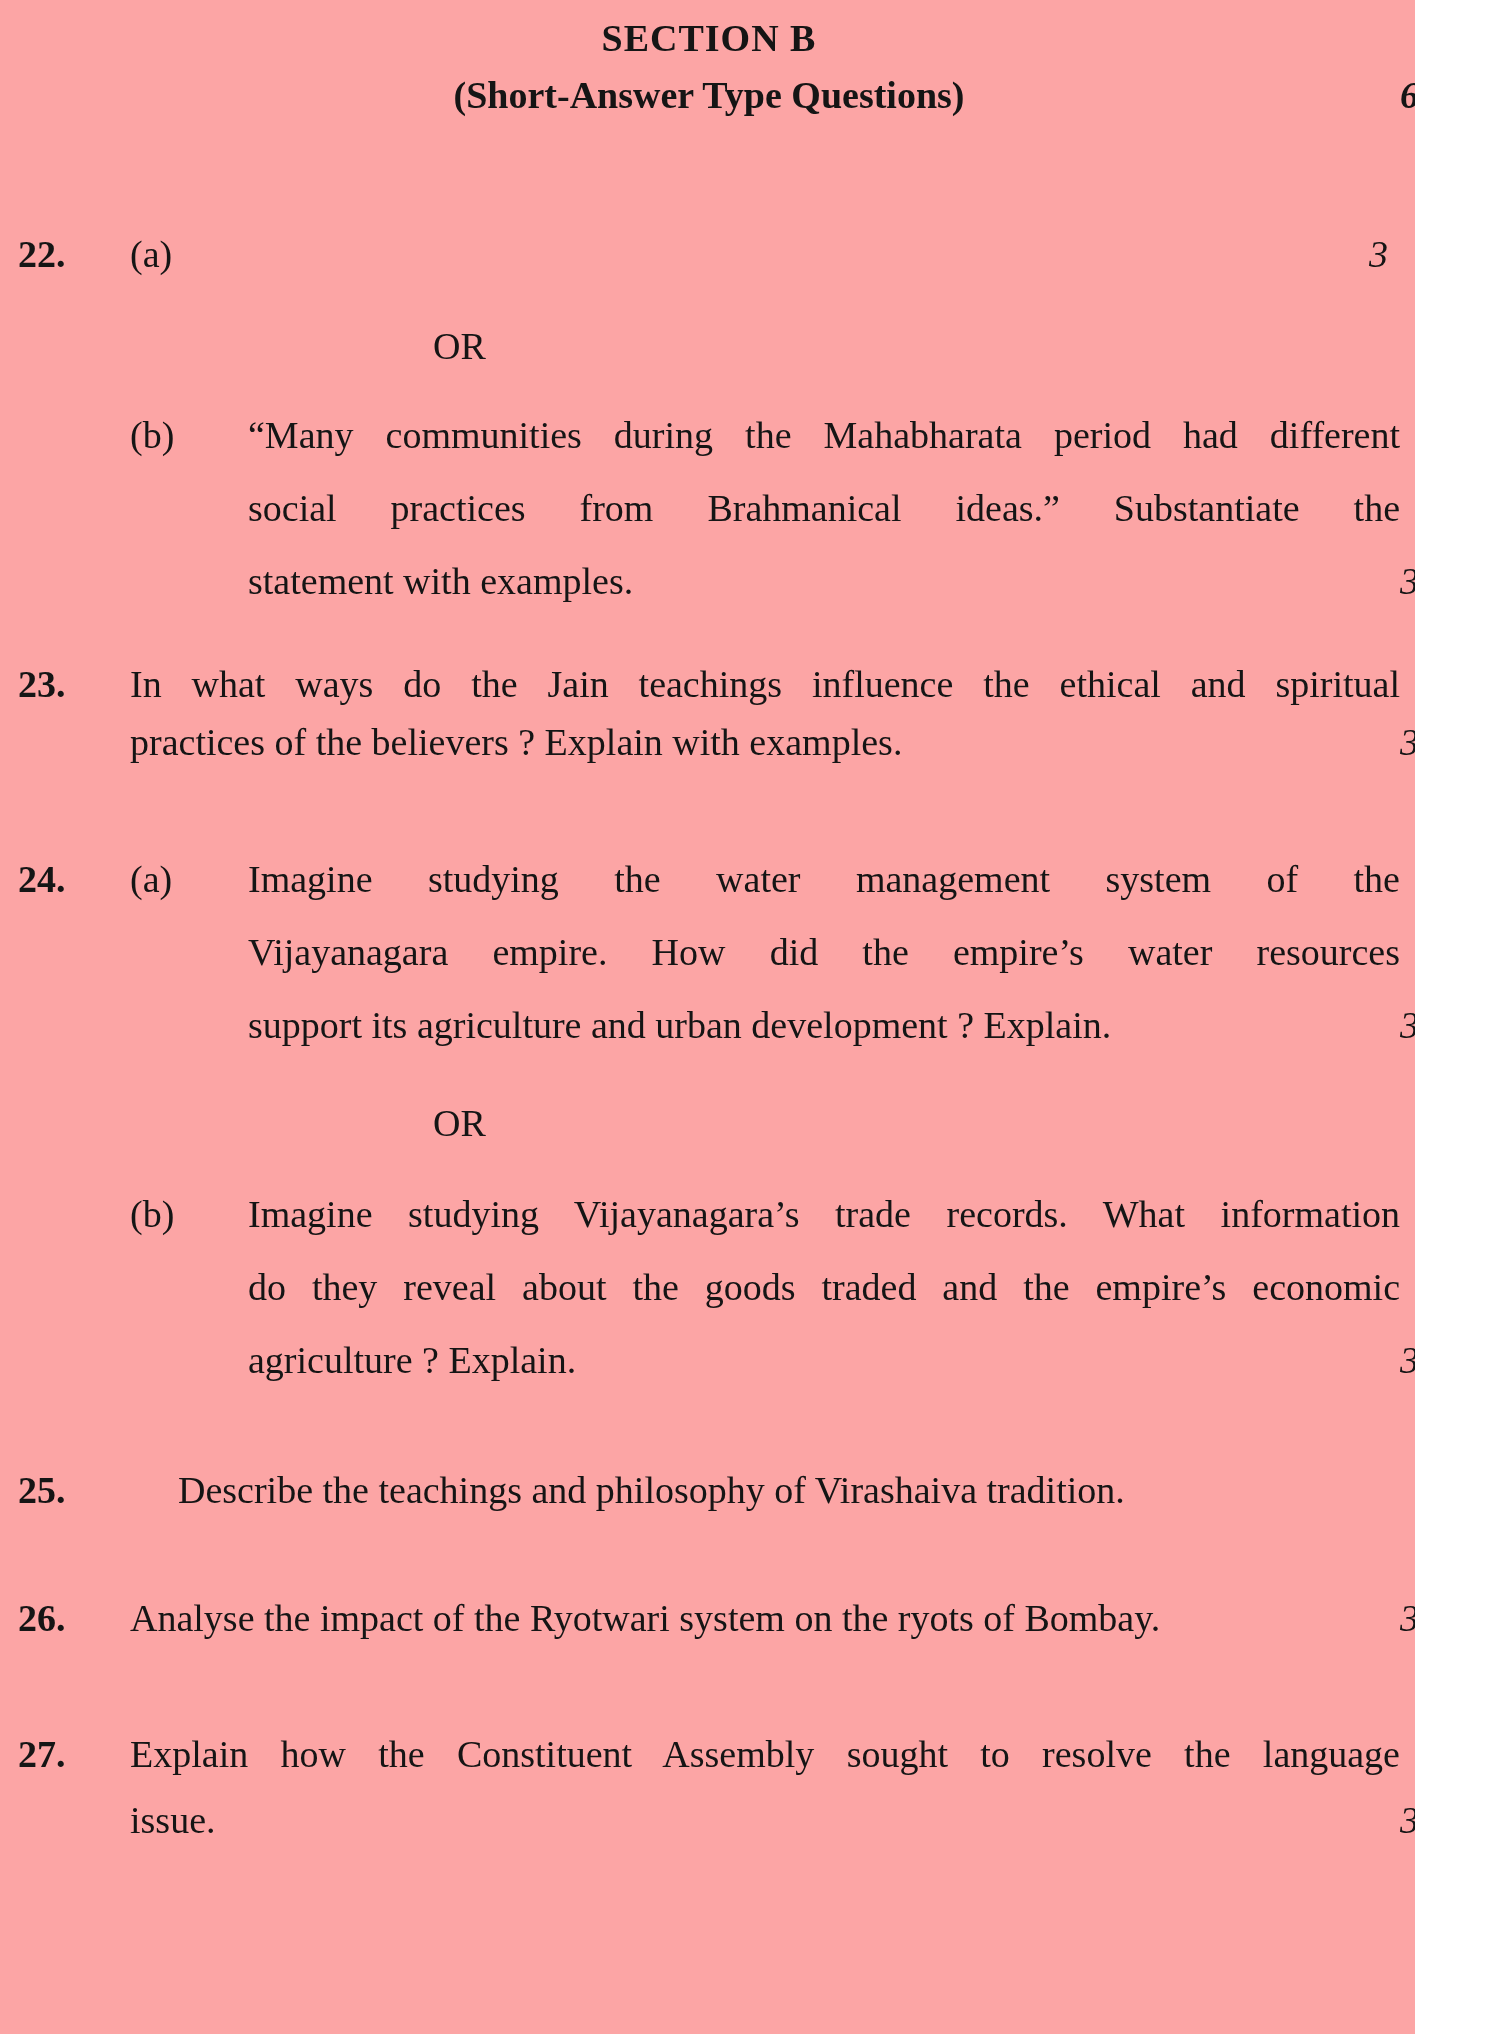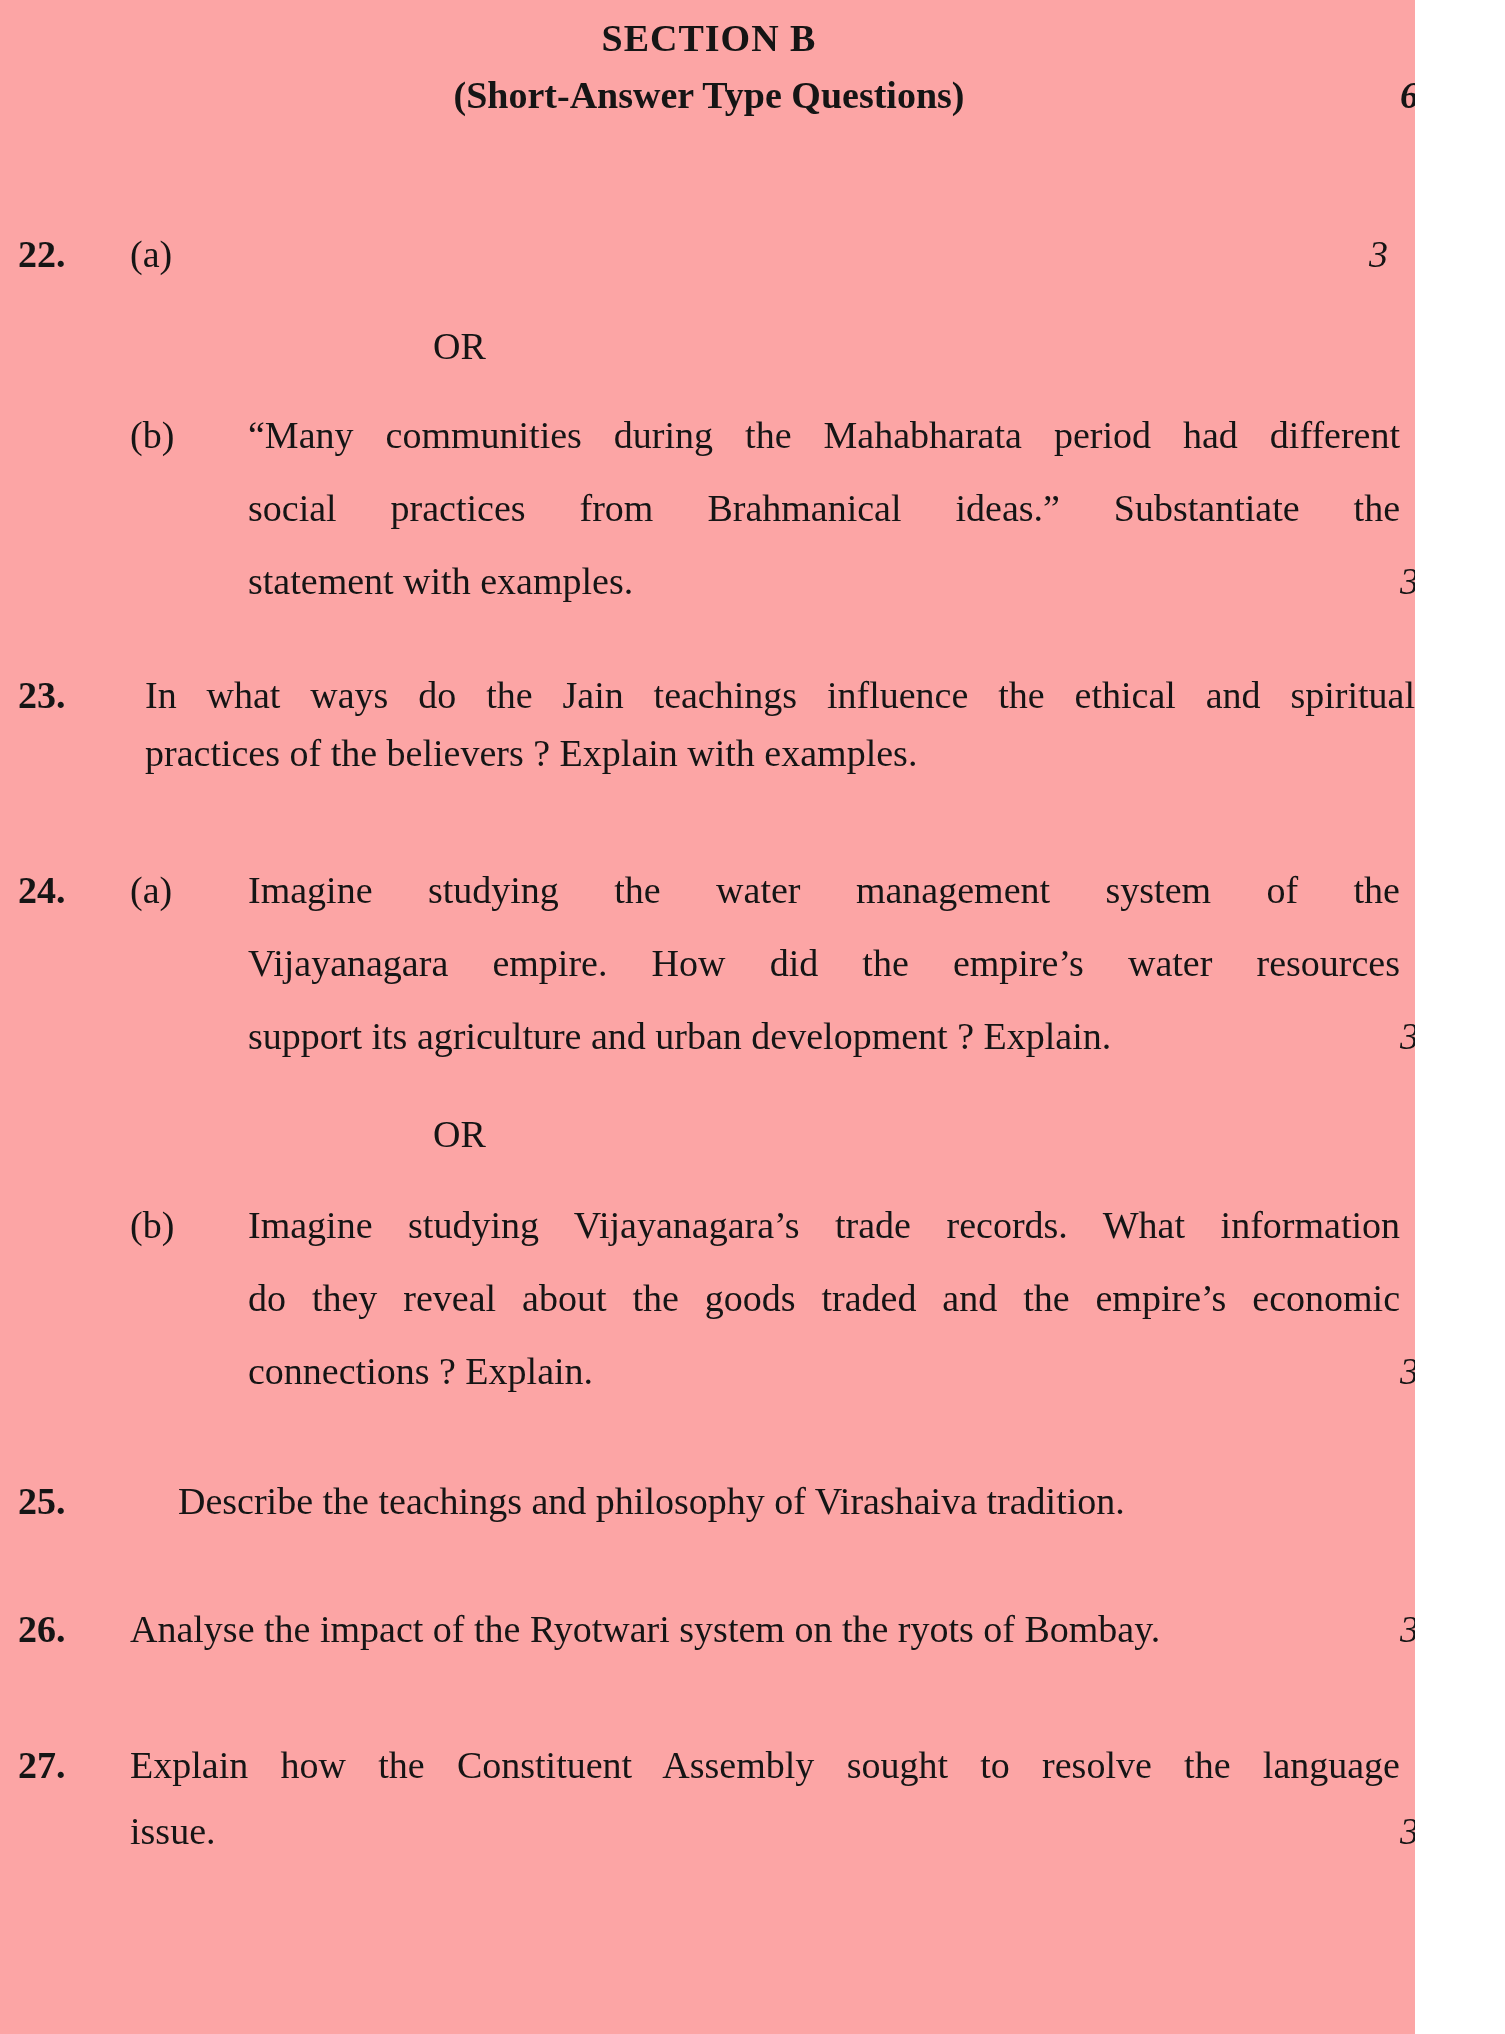--- a/index.html
+++ b/index.html
@@ -64,21 +64,21 @@
   .lh-med    { line-height: 66px; }
   .lh-single { line-height: 50px; }
   .or-separator {
     font-weight: normal;
     padding-left: 415px;
     line-height: 50px;
   }
   .mt-q22  { margin-top: 100px; }
   .mt-or1  { margin-top: 30px; }
   .mt-q22b { margin-top: 28px; }
-  .mt-q23  { margin-top: 48px; gap: 15px; }
+  .mt-q23  { margin-top: 37px; }
   .mt-q24  { margin-top: 72px; }
   .mt-or2  { margin-top: 36px; }
   .mt-q24b { margin-top: 30px; }
   .mt-q25  { margin-top: 68px; gap: 48px; }
   .mt-q26  { margin-top: 78px; }
   .mt-q27  { margin-top: 78px; }
   em { font-style: italic; }
 </style>
 </head>
 <body>
@@ -132,21 +132,21 @@
   </div>
 
   <div class="or-separator mt-or2">OR</div>
 
   <div class="q-row mt-q24b">
     <div class="q-num lh-wide"></div>
     <div class="q-letter lh-wide">(b)</div>
     <div>
       <div class="ln-just lh-wide">Imagine studying Vijayanagara’s trade records. What information</div>
       <div class="ln-just lh-wide">do they reveal about the goods traded and the empire’s economic</div>
-      <div class="ln-left lh-wide">connections ? Explain.</div>
+      <div class="ln-left lh-wide">agriculture ? Explain.</div>
     </div>
     <div class="marks lh-wide">3</div>
   </div>
 
   <div class="q-row no-letter mt-q25">
     <div class="q-num lh-single">25.</div>
     <div>
       <div class="ln-left lh-single">Describe the teachings and philosophy of Virashaiva tradition.</div>
     </div>
     <div class="marks lh-single">3</div>

